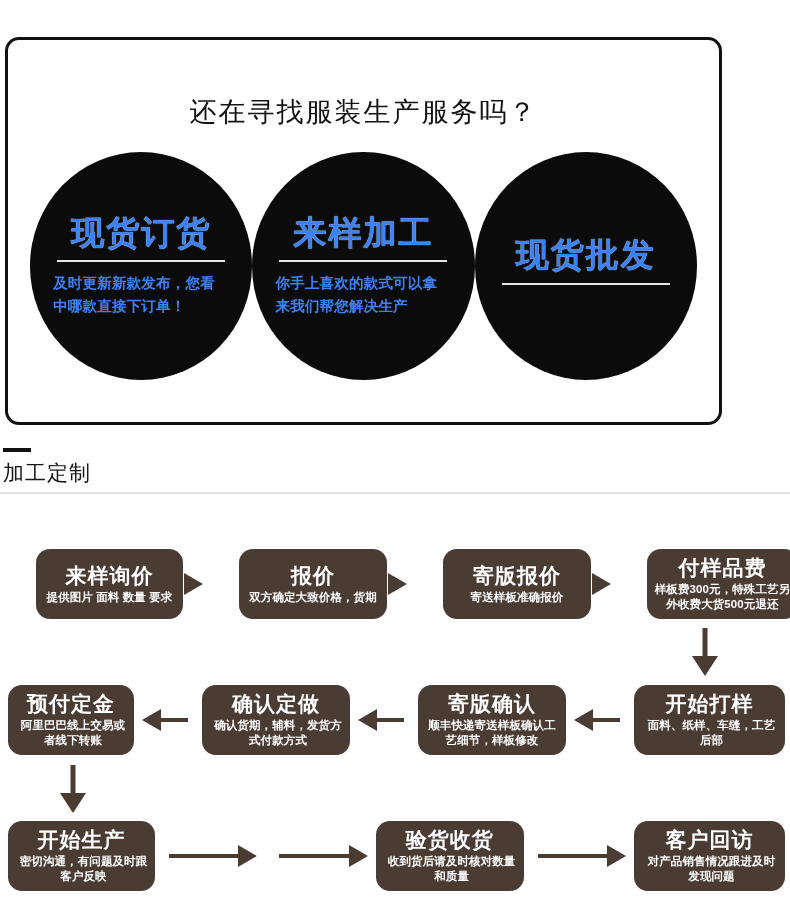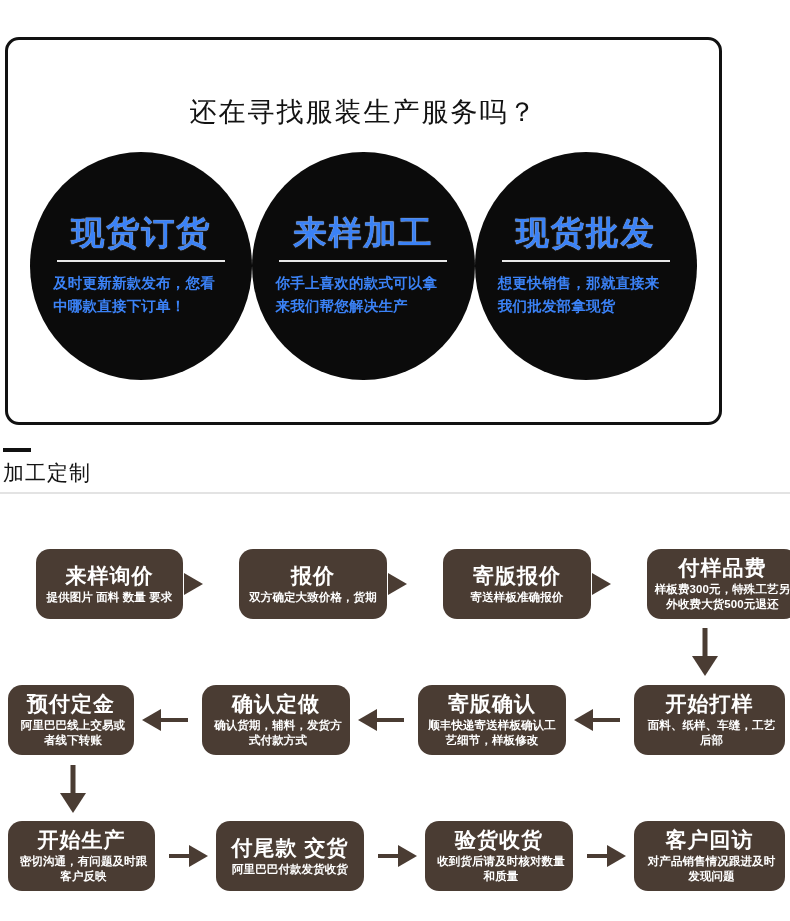--- a/index.html
+++ b/index.html
@@ -213,21 +213,20 @@
 
     <div class="circle">
       <div class="circle-head">来样加工</div>
       <div class="circle-rule"></div>
       <div class="circle-sub">你手上喜欢的款式可以拿来我们帮您解决生产</div>
     </div>
 
     <div class="circle">
       <div class="circle-head">现货批发</div>
       <div class="circle-rule"></div>
-      <div class="circle-sub">想更快销售，那就直接来我们批发部拿现货</div>
     </div>
 
   </div>
 </div>
 
 <div id="section-block">
   <div id="section-bar"></div>
   <div id="section-title">加工定制</div>
   <div id="section-rule"></div>
 </div>
@@ -305,24 +304,20 @@
   <div class="flow-row" id="row-3">
     <div class="spacer-l"></div>
 
     <div class="node" style="width:147px">
       <div class="node-head">开始生产</div>
       <div class="node-sub left">密切沟通，有问题及时跟客户反映</div>
     </div>
 
     <div class="arrow-h right"></div>
 
-    <div class="node" style="width:148px">
-      <div class="node-head">付尾款 交货</div>
-      <div class="node-sub">阿里巴巴付款发货收货</div>
-    </div>
 
     <div class="arrow-h right"></div>
 
     <div class="node" style="width:148px">
       <div class="node-head">验货收货</div>
       <div class="node-sub left">收到货后请及时核对数量和质量</div>
     </div>
 
     <div class="arrow-h right"></div>
 

